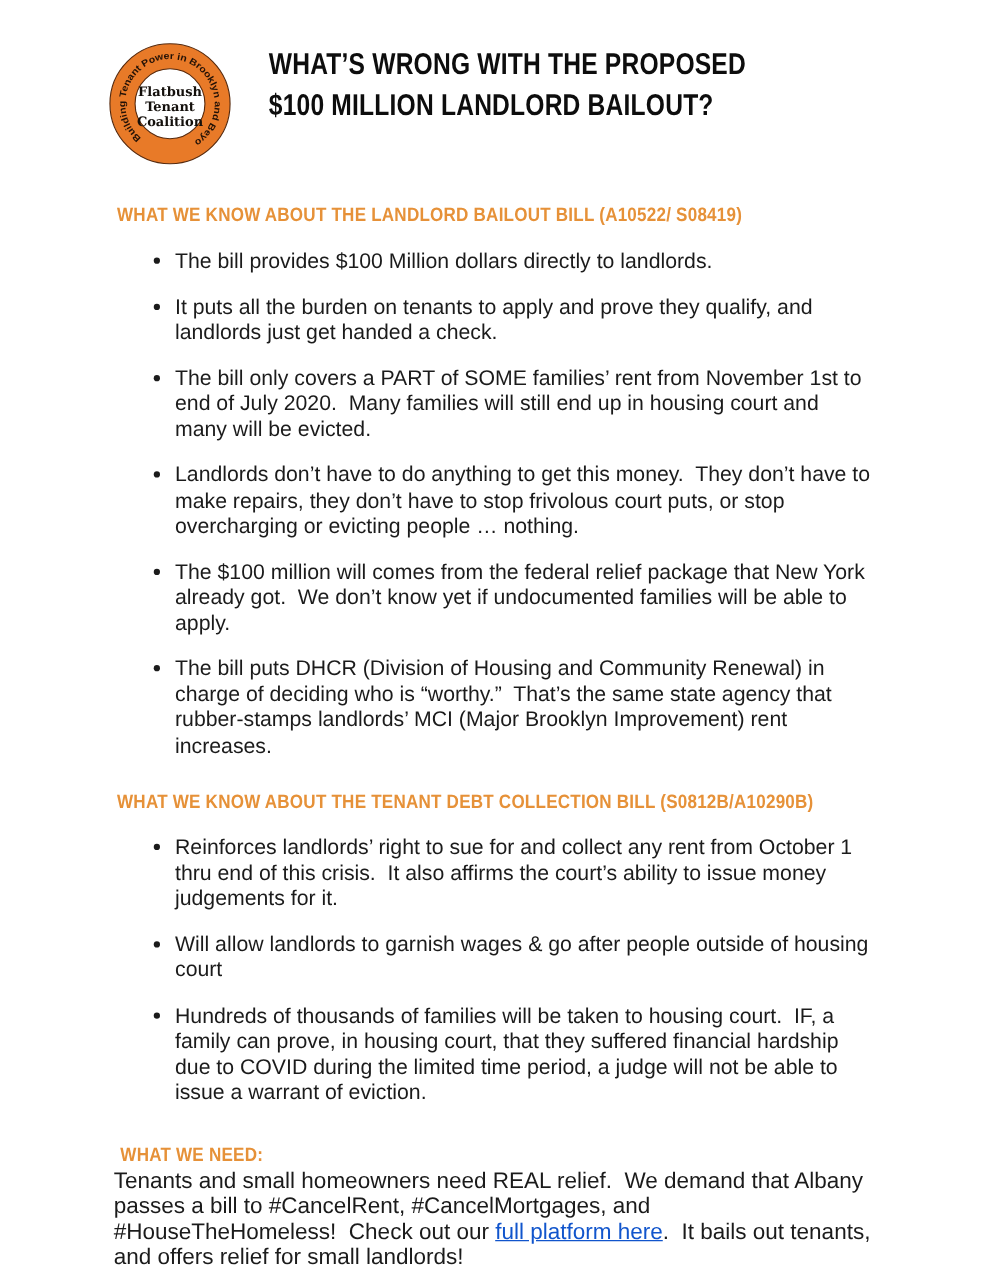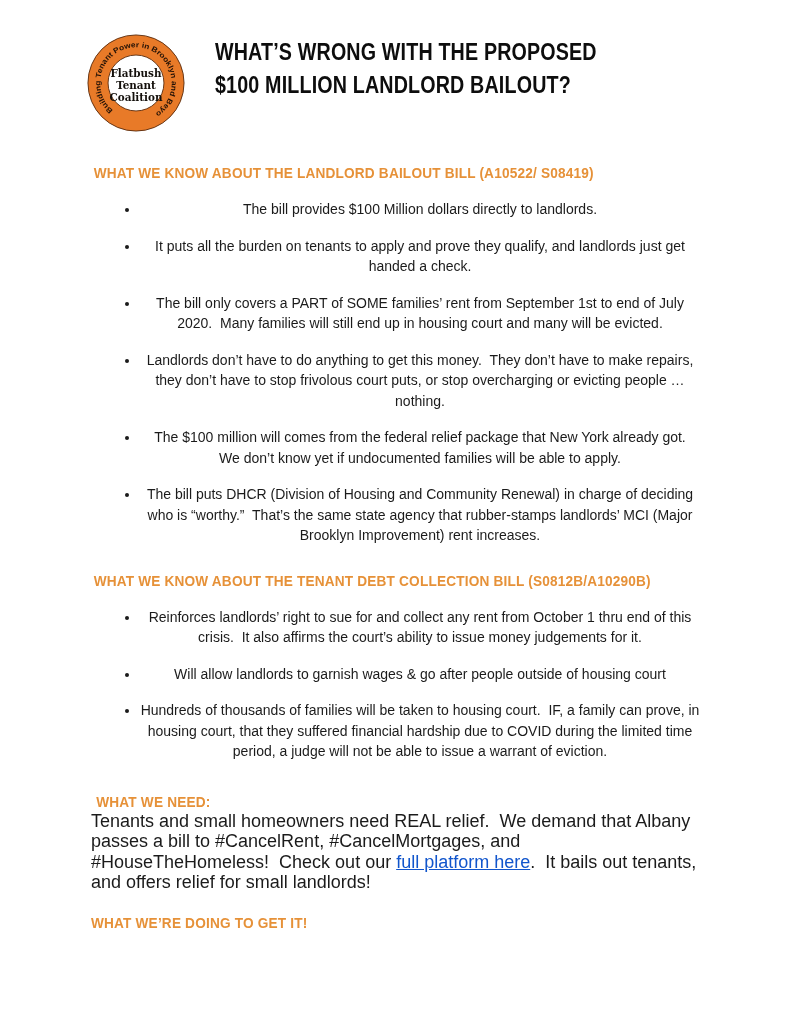--- a/index.html
+++ b/index.html
@@ -53,25 +53,24 @@
   .sec-heading.doing { margin-top: 21px; padding-left: 0; }
 
   
   ul.bullets {
     margin-top: 17px;
     margin-bottom: 0;
     padding-left: 49px;
     list-style-type: disc;
   }
   ul.bullets li {
-    font-size: 14px;
+    font-size: 17px;
     line-height: 20.5px;
     margin-bottom: 16px;
     white-space: pre-wrap;
-    text-align: center;
   }
   ul.bullets li:last-child { margin-bottom: 0; }
 
   
   .body-para {
     font-size: 18px;
     line-height: 20.5px;
     white-space: pre-wrap;
   }
   .body-para.doing { margin-top: 4px; }
@@ -105,21 +104,21 @@
     <div class="doc-title">
       <div>WHAT’S WRONG WITH THE PROPOSED</div>
       <div>$100 MILLION LANDLORD BAILOUT?</div>
     </div>
   </div>
 
   <div class="sec-heading first">WHAT WE KNOW ABOUT THE LANDLORD BAILOUT BILL (A10522/ S08419)</div>
   <ul class="bullets">
     <li>The bill provides $100 Million dollars directly to landlords.</li>
     <li>It puts all the burden on tenants to apply and prove they qualify, and landlords just get handed a check.</li>
-    <li>The bill only covers a PART of SOME families’ rent from September 1st to end of July 2020.  Many families will still end up in housing court and many will be evicted.</li>
+    <li>The bill only covers a PART of SOME families’ rent from November 1st to end of July 2020.  Many families will still end up in housing court and many will be evicted.</li>
     <li>Landlords don’t have to do anything to get this money.  They don’t have to make repairs, they don’t have to stop frivolous court puts, or stop overcharging or evicting people … nothing.</li>
     <li>The $100 million will comes from the federal relief package that New York already got.  We don’t know yet if undocumented families will be able to apply.</li>
     <li>The bill puts DHCR (Division of Housing and Community Renewal) in charge of deciding who is “worthy.”  That’s the same state agency that rubber-stamps landlords’ MCI (Major Brooklyn Improvement) rent increases.</li>
   </ul>
 
   <div class="sec-heading second">WHAT WE KNOW ABOUT THE TENANT DEBT COLLECTION BILL (S0812B/A10290B)</div>
   <ul class="bullets">
     <li>Reinforces landlords’ right to sue for and collect any rent from October 1 thru end of this crisis.  It also affirms the court’s ability to issue money judgements for it.</li>
     <li>Will allow landlords to garnish wages &amp; go after people outside of housing court</li>
     <li>Hundreds of thousands of families will be taken to housing court.  IF, a family can prove, in housing court, that they suffered financial hardship due to COVID during the limited time period, a judge will not be able to issue a warrant of eviction.</li>

